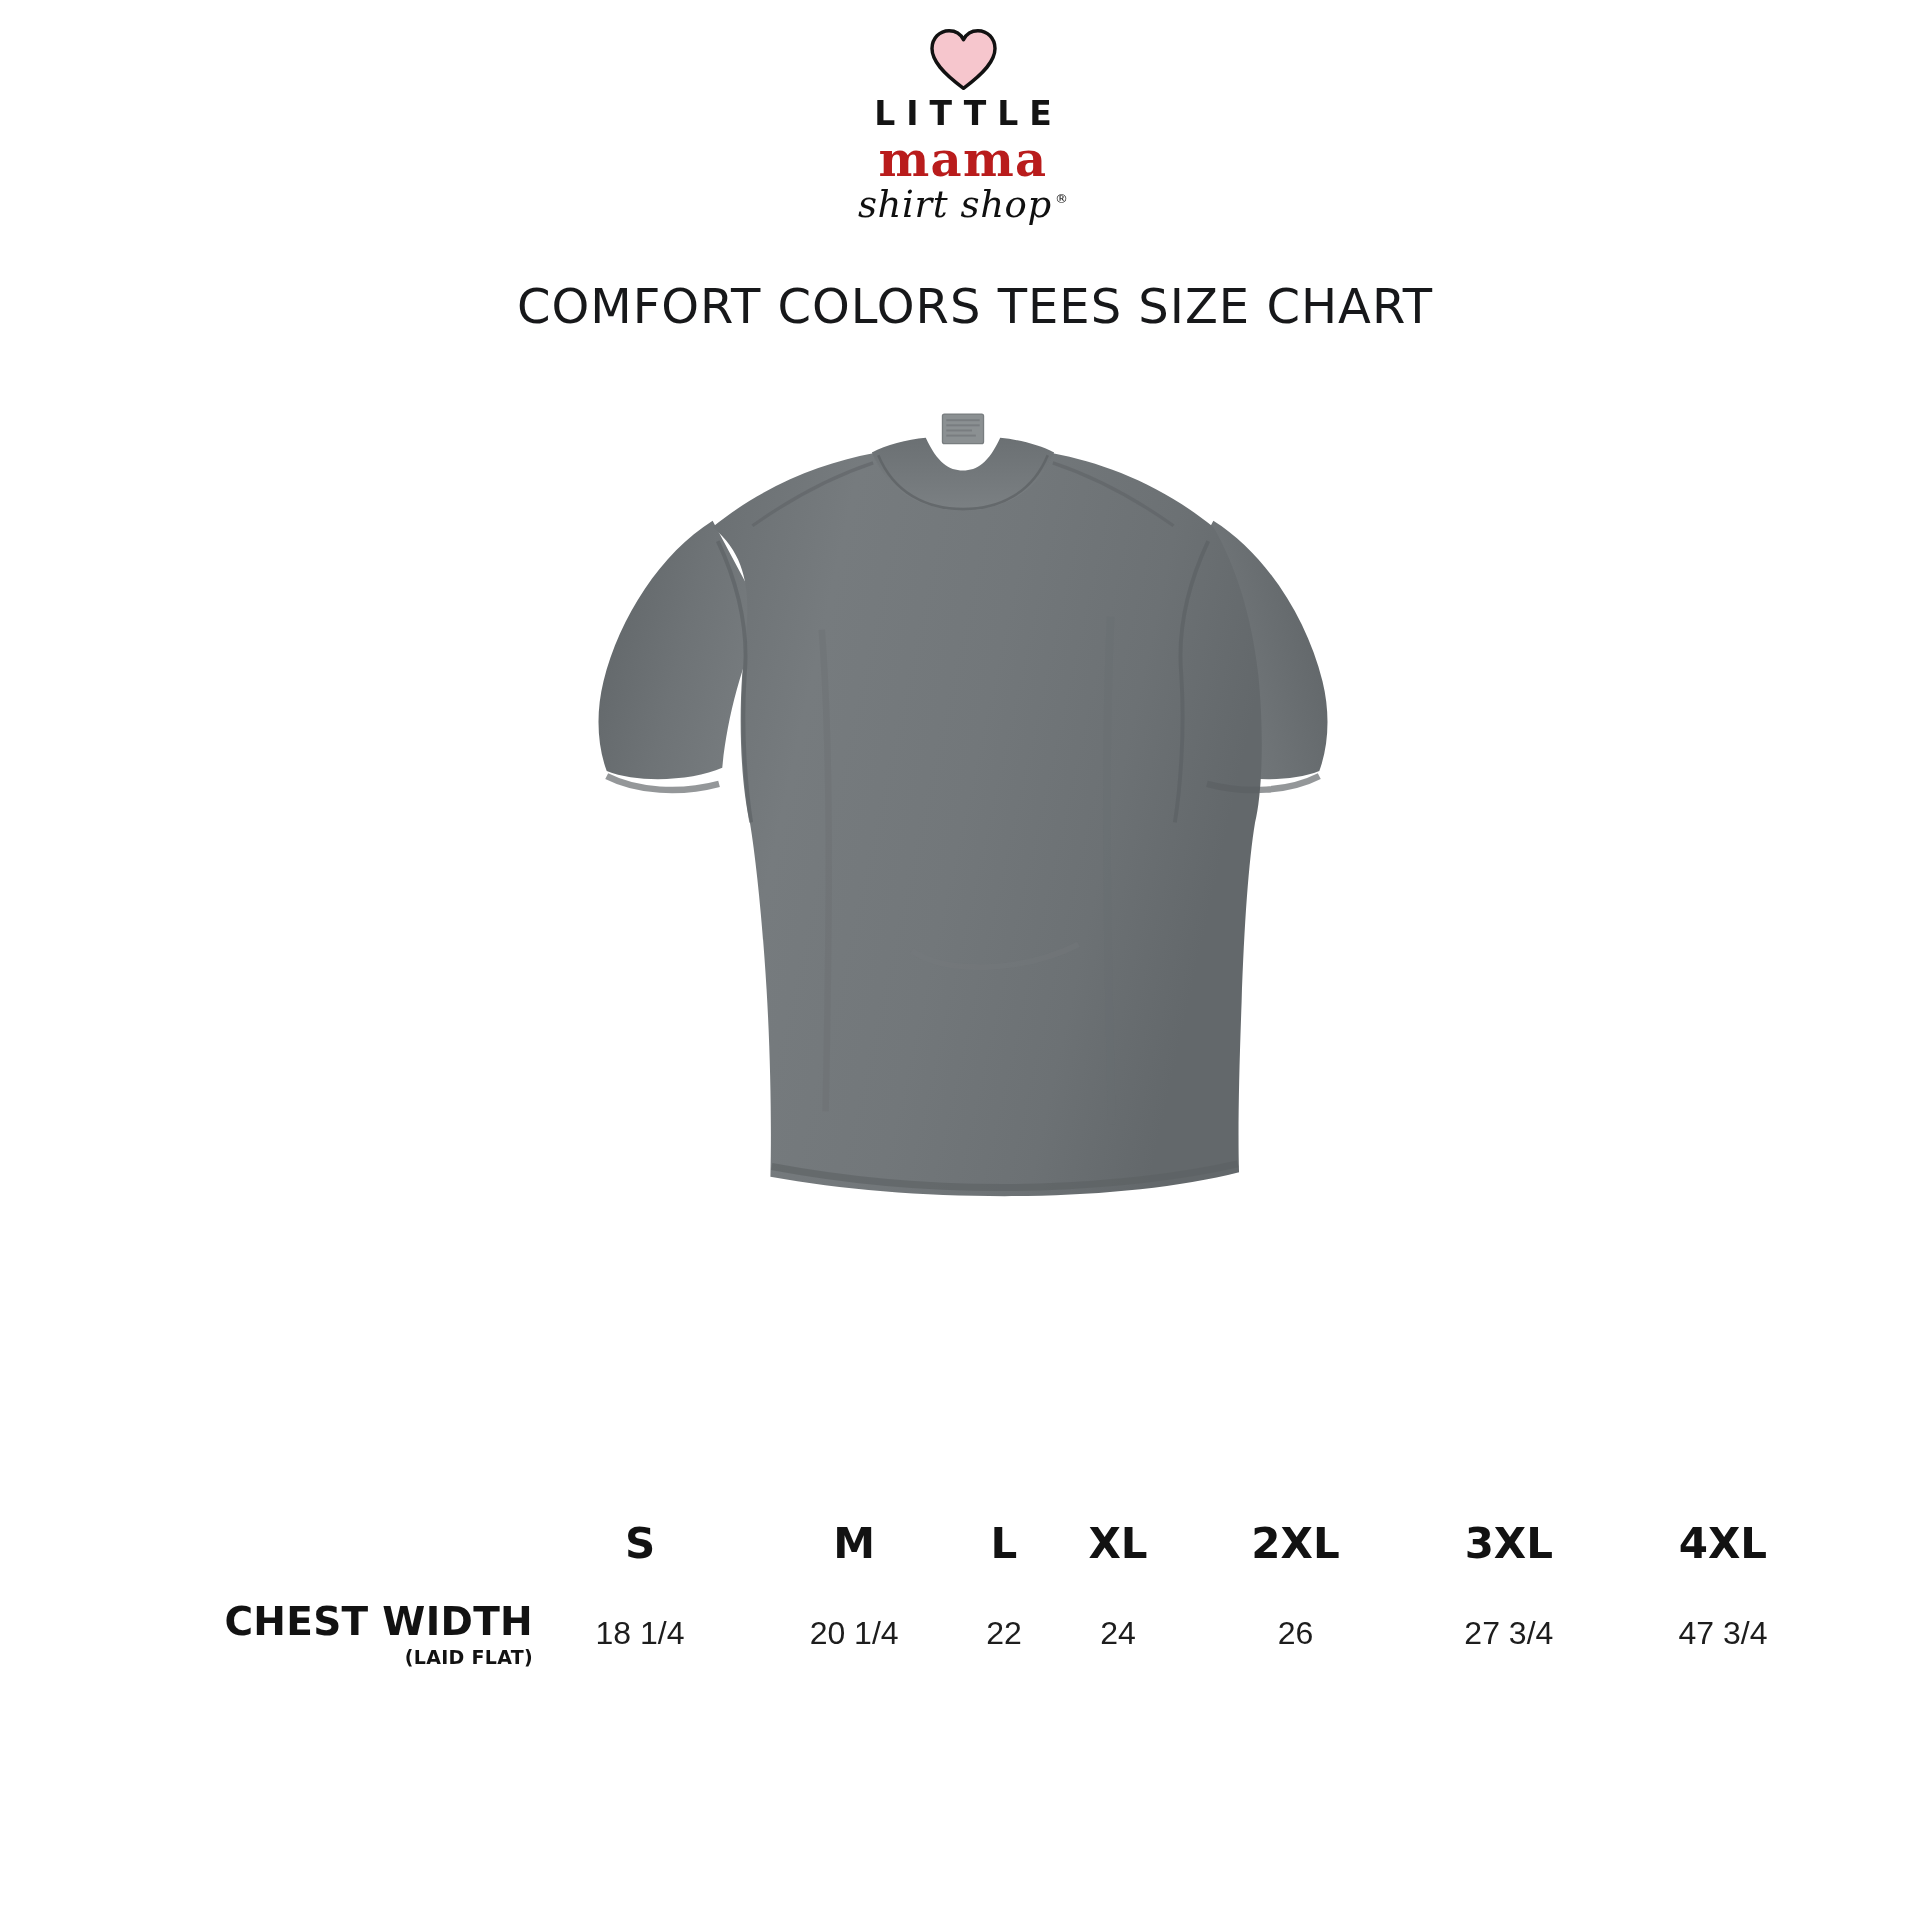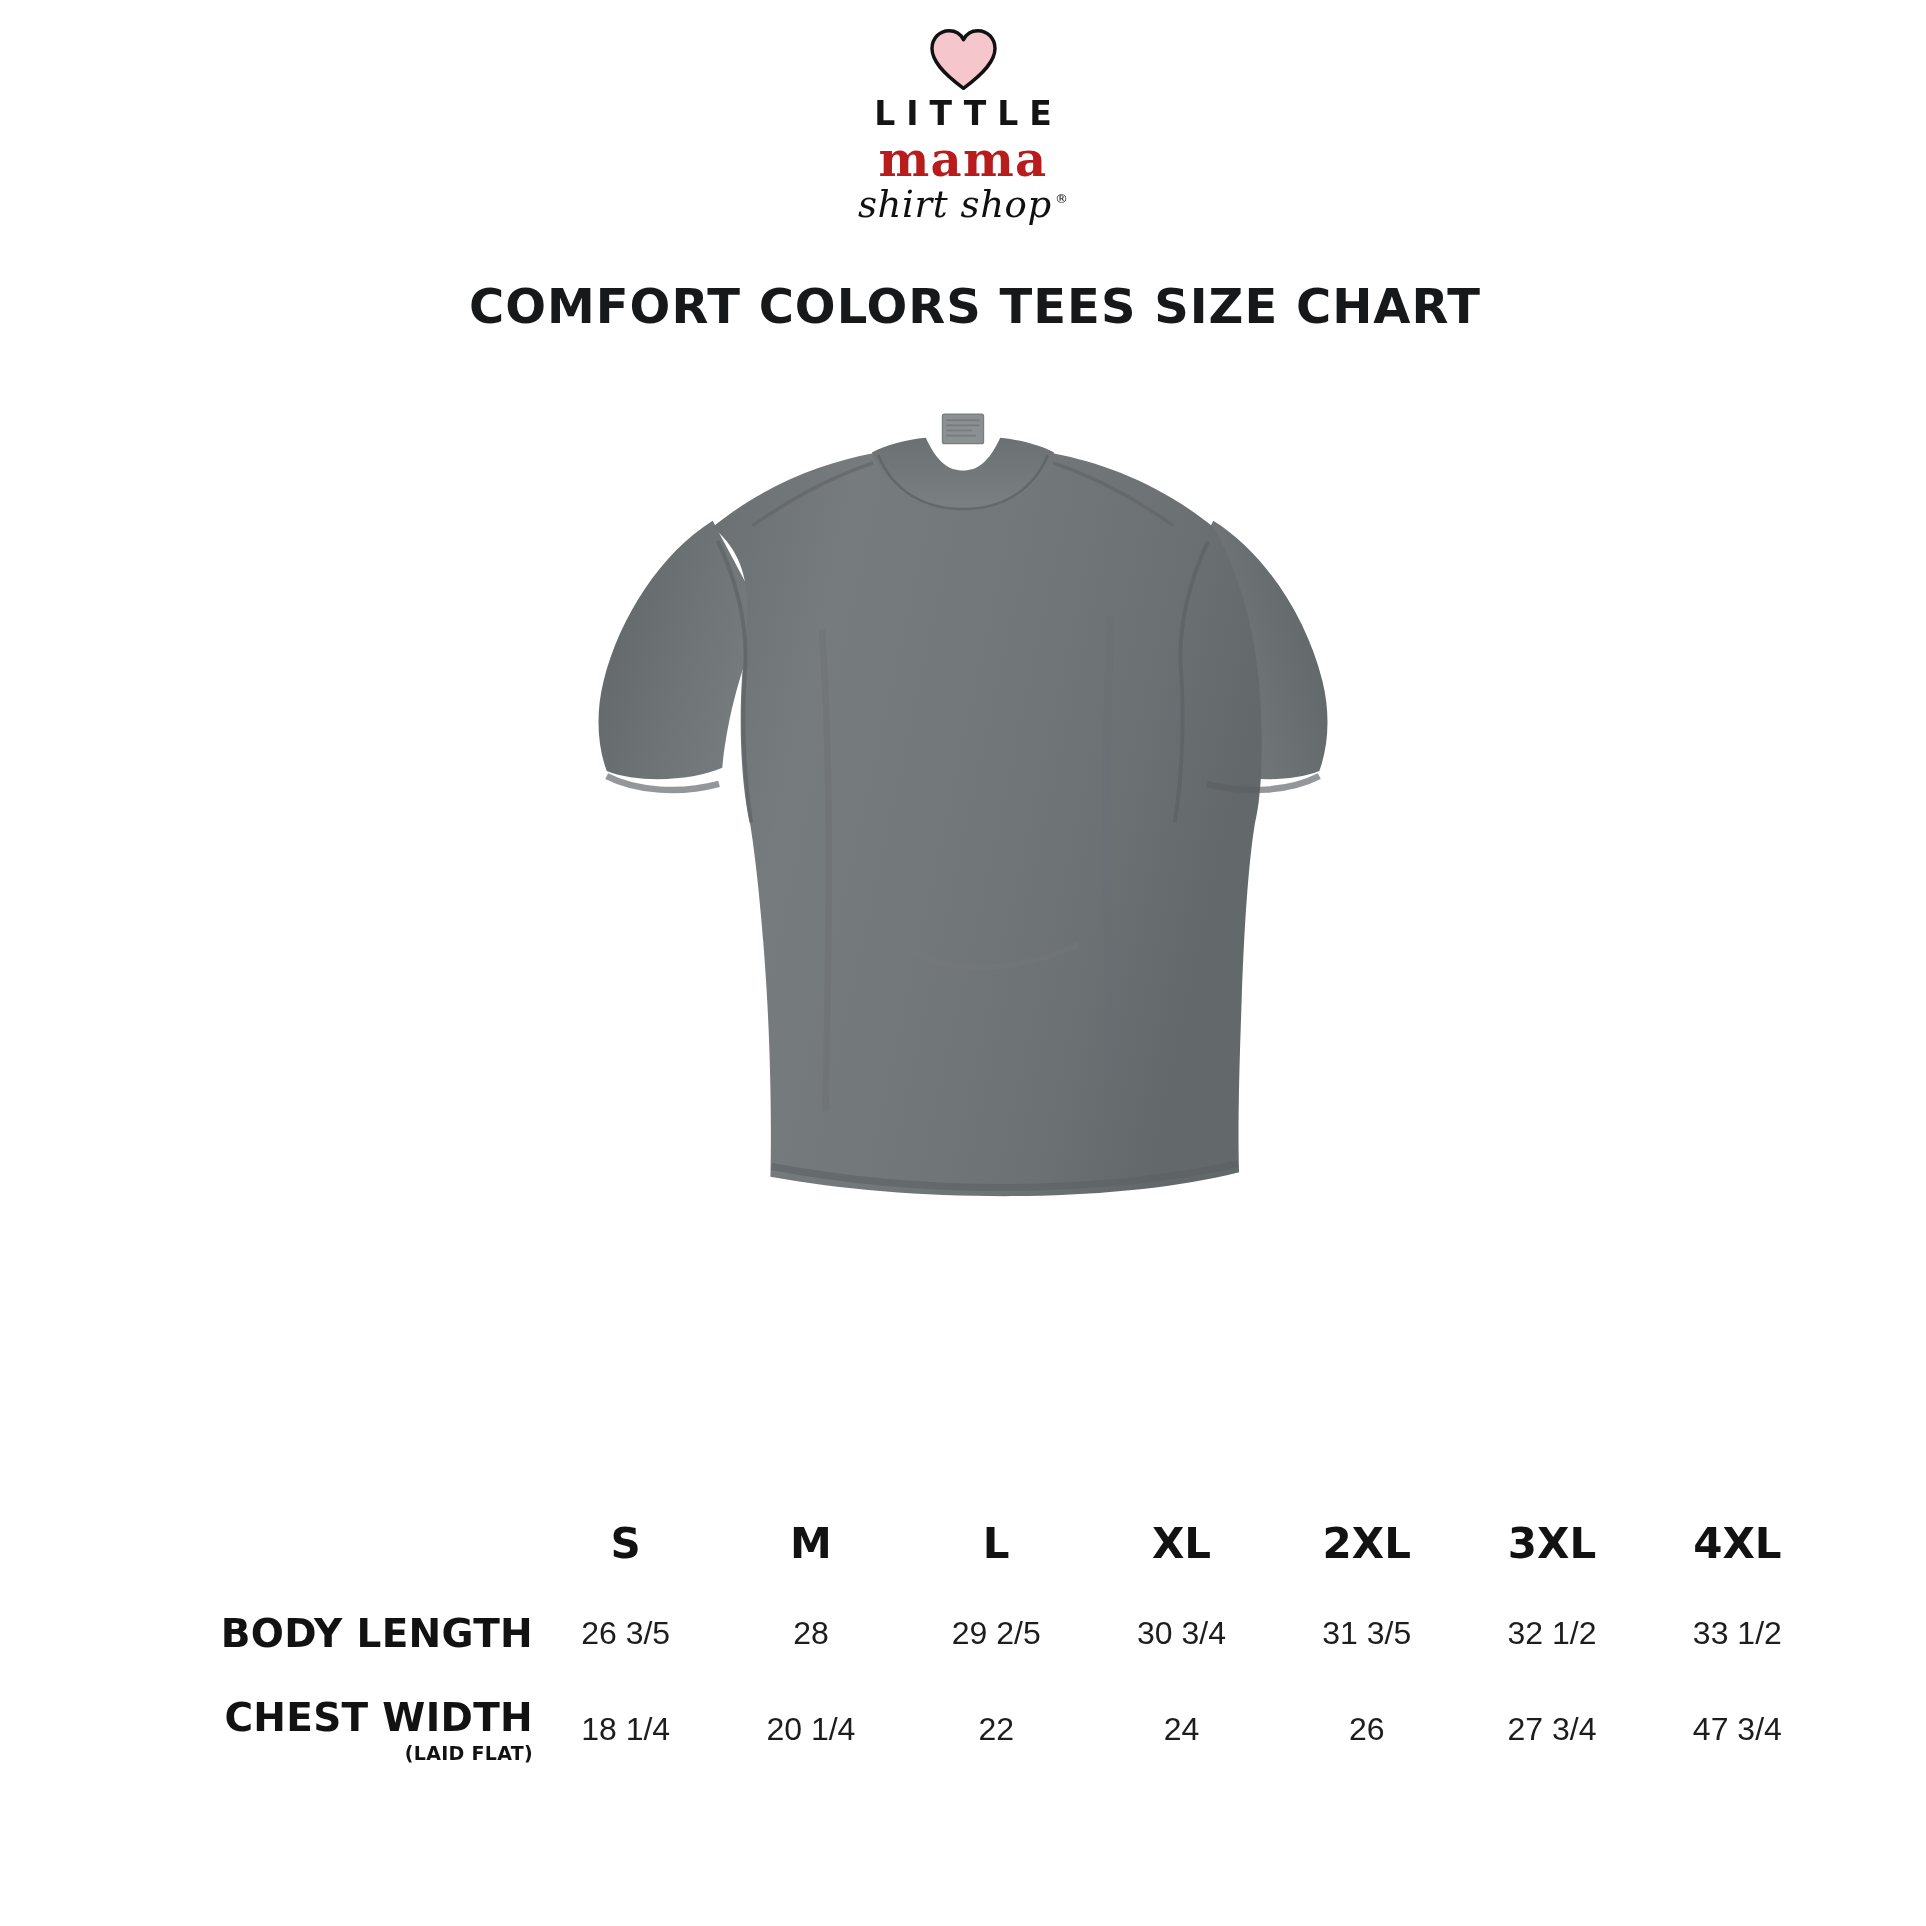--- a/index.html
+++ b/index.html
@@ -69,21 +69,21 @@
     margin-left: 3.2px;
     color: #101010;
   }
 
   
   .chart-title {
     margin-top: 55px;
     text-align: center;
     font-family: "DejaVu Sans", sans-serif;
     font-size: 48px;
-    font-weight: 700;
+    font-weight: 400;
     letter-spacing: 1px;
     color: #17181a;
     padding-left: 24px;
   }
 
   
   .shirt-area {
     position: relative;
     width: 100%;
     height: 963px;
@@ -249,32 +249,20 @@
       <th class="col-head">L</th>
       <th class="col-head">XL</th>
       <th class="col-head">2XL</th>
       <th class="col-head">3XL</th>
       <th class="col-head">4XL</th>
     </tr>
   </thead>
   <tbody>
     <tr>
       <td class="row-head">
-        <span>BODY LENGTH</span>
-      </td>
-      <td class="cell">26 3/5</td>
-      <td class="cell">28</td>
-      <td class="cell">29 2/5</td>
-      <td class="cell">30 3/4</td>
-      <td class="cell">31 3/5</td>
-      <td class="cell">32 1/2</td>
-      <td class="cell">33 1/2</td>
-    </tr>
-    <tr>
-      <td class="row-head">
         <span>CHEST WIDTH</span>
         <span class="sub">(LAID FLAT)</span>
       </td>
       <td class="cell">18 1/4</td>
       <td class="cell">20 1/4</td>
       <td class="cell">22</td>
       <td class="cell">24</td>
       <td class="cell">26</td>
       <td class="cell">27 3/4</td>
       <td class="cell">47 3/4</td>

